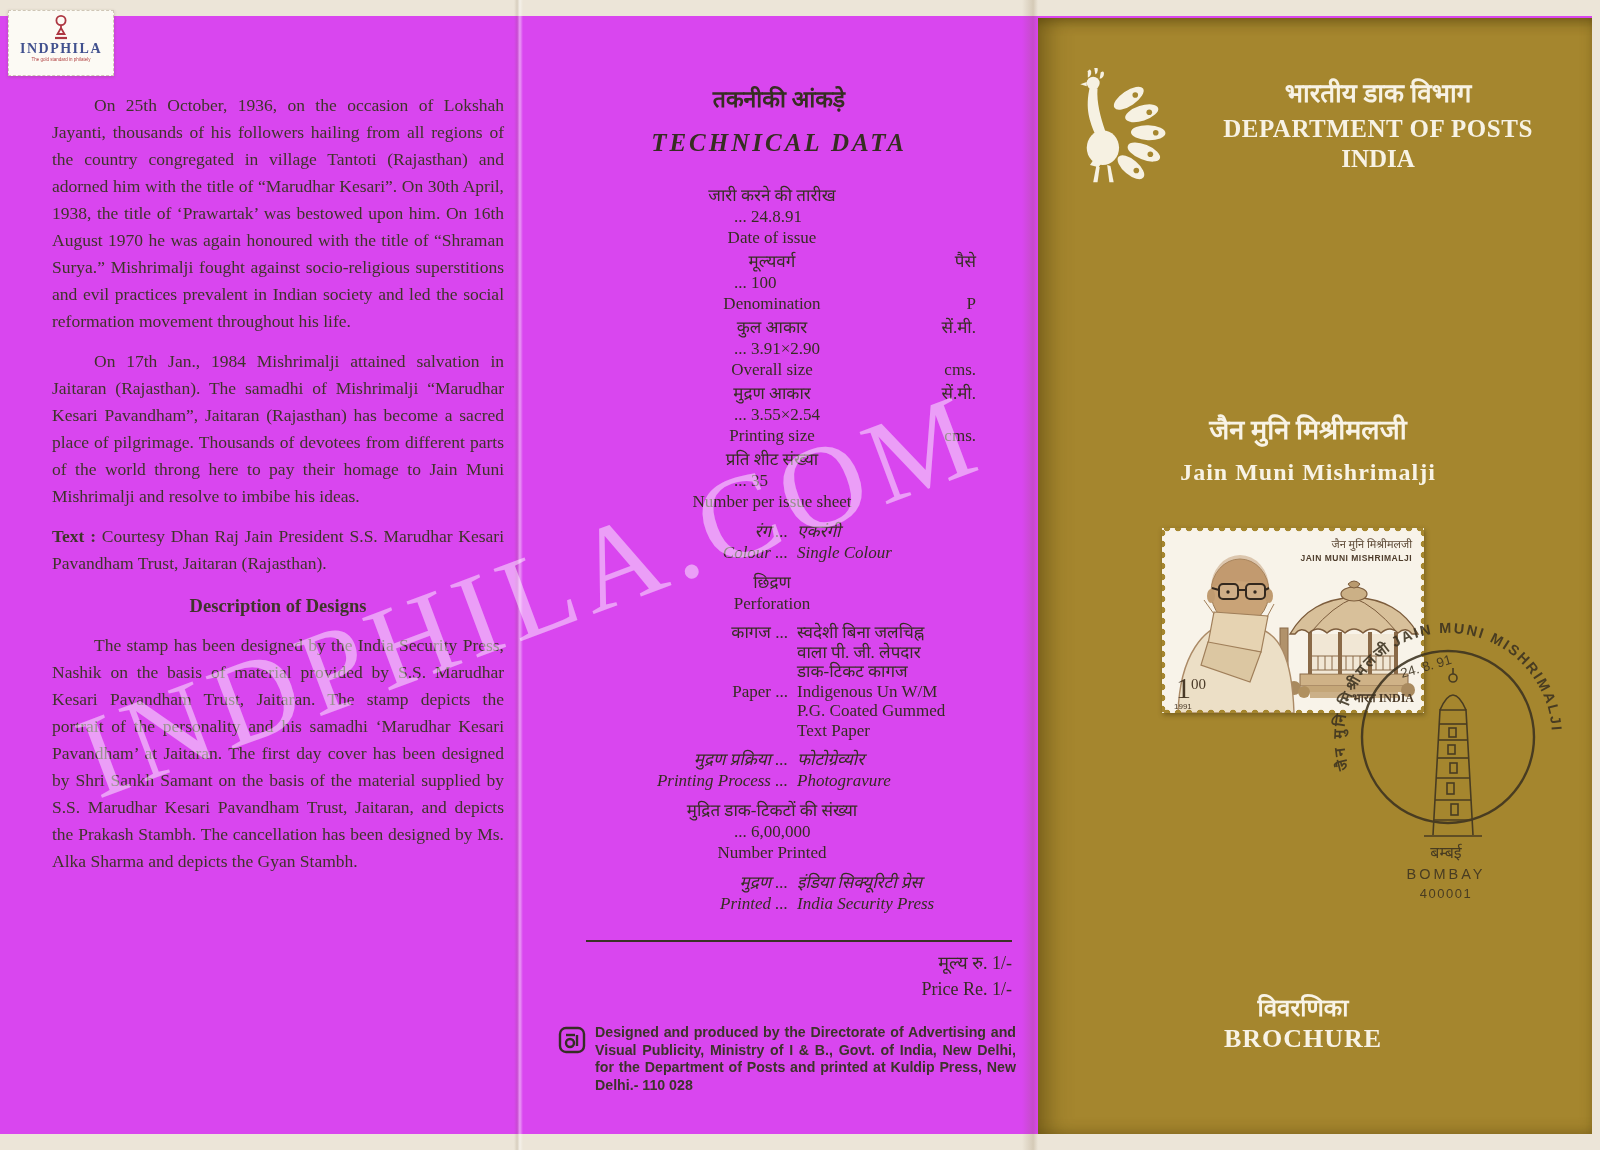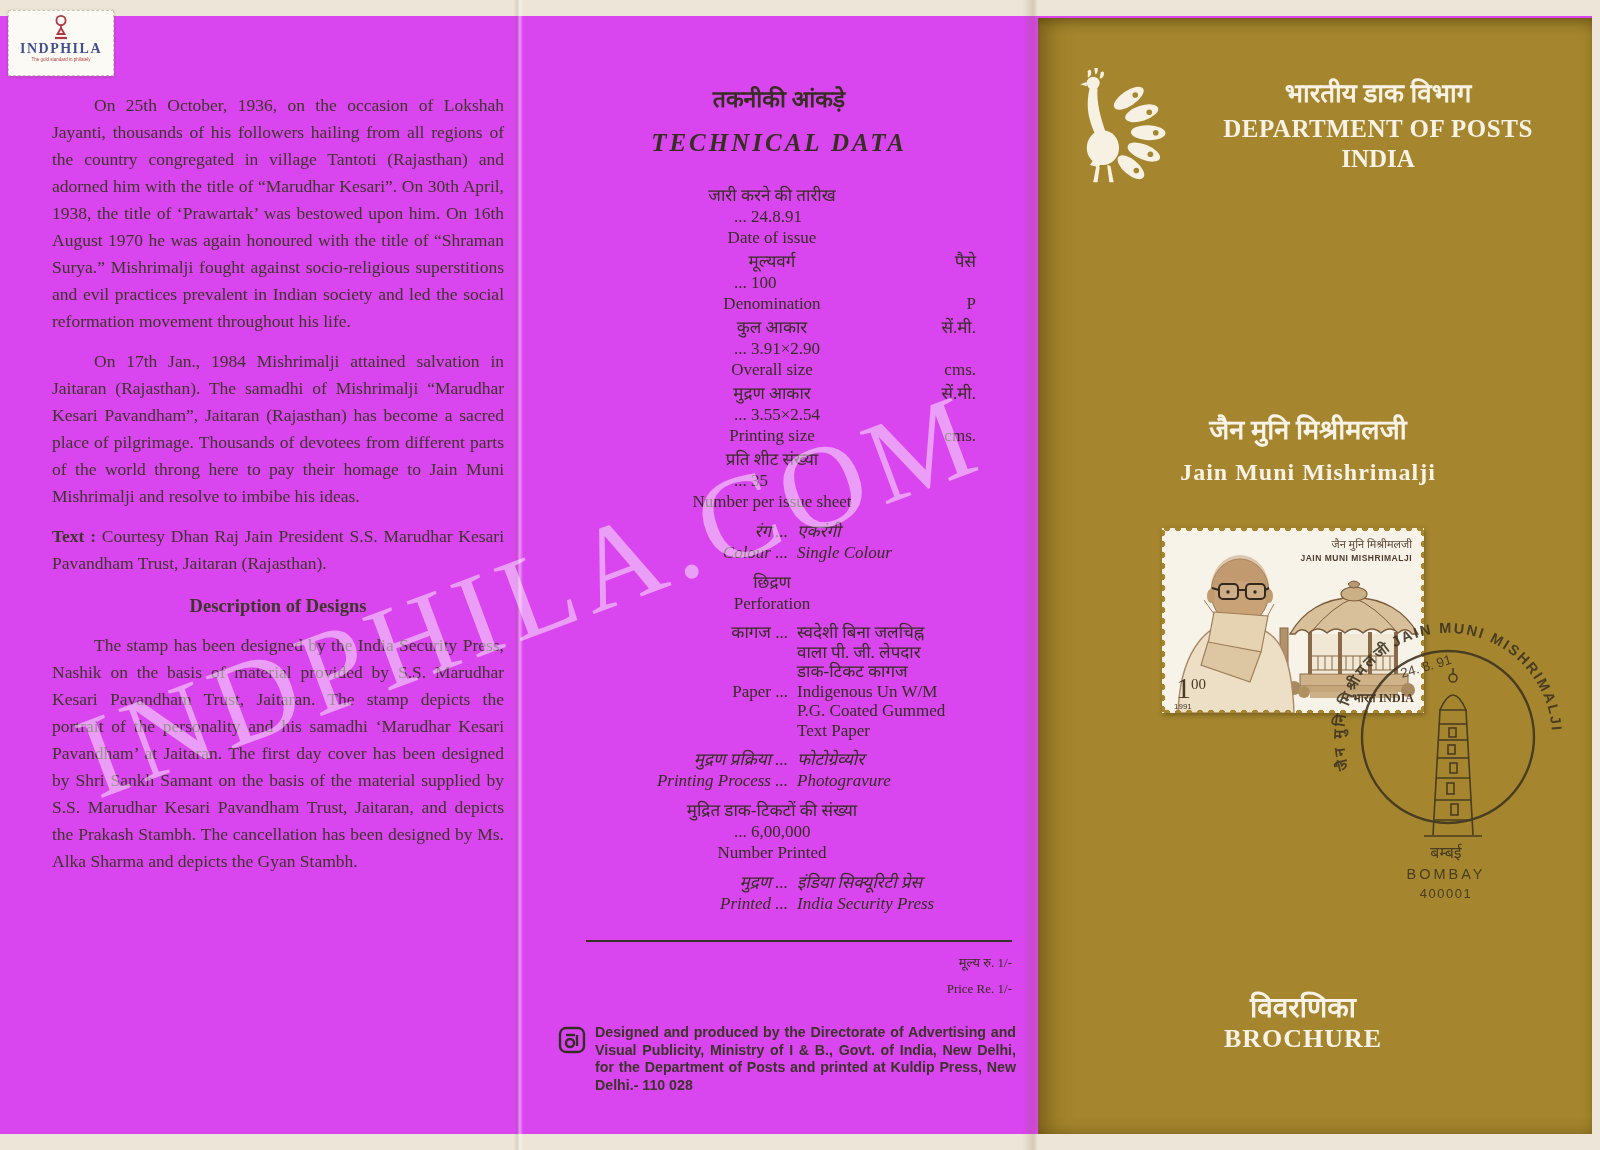--- a/index.html
+++ b/index.html
@@ -41,21 +41,21 @@
   .trow .s-val{text-align:left;padding-left:152px;}
   .trow .unit{position:absolute;right:-14px;}
   .trow .u-hi{top:0;}
   .trow .u-en{top:42px;}
   .trow.inline{margin:9px 0;font-style:italic;}
   .trow.hang{margin:9px 0;line-height:19.5px;}
   .irow{display:flex;}
   .ilab{width:248px;text-align:right;flex:none;white-space:pre;}
   .ival{padding-left:9px;white-space:pre-line;text-align:left;}
   .tech-rule{margin:26px 0 0 46px;width:426px;border-top:2.5px solid #3a3226;}
-  .price-hi,.price-en{width:472px;text-align:right;font-size:13px;line-height:26px;}
+  .price-hi,.price-en{width:472px;text-align:right;font-size:18px;line-height:26px;}
   .price-hi{margin-top:8px;}
   .price-en{font-weight:normal;}
   .credit{display:flex;margin-top:22px;margin-left:18px;width:458px;}
   .credit .davp{flex:none;margin-right:9px;margin-top:2px;}
   .credit .credit-text{font-family:"Liberation Sans",sans-serif;font-size:14.2px;line-height:17.6px;
                        font-weight:bold;color:#3c342a;text-align:justify;}
 
   
   .panel-right{position:absolute;left:1038px;top:18px;width:554px;height:1116px;z-index:2;
                background:var(--olive,#a5862e);
@@ -64,21 +64,21 @@
                           inset -6px -8px 14px -8px rgba(70,55,8,.35);}
   .panel-right .hdr{position:absolute;left:150px;top:60px;width:380px;text-align:center;color:#f7f2e4;}
   .hdr .dept-hi{font-size:26px;font-weight:bold;line-height:32px;}
   .hdr .dept-en{font-size:25px;font-weight:bold;line-height:30px;margin-top:4px;letter-spacing:.5px;}
   .hdr .dept-country{font-size:25px;font-weight:bold;line-height:30px;}
   .peacock{position:absolute;left:26px;top:50px;}
   .rp-title{position:absolute;left:70px;top:395px;width:400px;text-align:center;color:#f8f3e6;}
   .rp-title .t-hi{font-size:27px;font-weight:bold;line-height:34px;}
   .rp-title .t-en{font-size:24px;font-weight:bold;line-height:30px;margin-top:10px;letter-spacing:1px;}
   .rp-footer{position:absolute;left:65px;top:975px;width:400px;text-align:center;color:#f8f3e6;}
-  .rp-footer .f-hi{font-size:28px;font-weight:bold;line-height:30px;font-family:Liberation Serif, serif;}
+  .rp-footer .f-hi{font-size:24px;font-weight:bold;line-height:30px;font-family:Liberation Serif, serif;}
   .rp-footer .f-en{font-size:26px;font-weight:bold;letter-spacing:1px;line-height:32px;}
 
   
   .stamp{position:absolute;left:124px;top:510px;width:262px;height:185px;background:#f8f3e9;
          box-shadow:1px 2px 5px rgba(60,45,10,.45);z-index:4;}
   .perf{position:absolute;background-repeat:repeat;}
   .perf.pt{left:0;top:0;right:0;height:7px;background-image:radial-gradient(circle at 5px 0px,var(--olive,#a5862e) 3.1px,transparent 3.6px);background-size:11px 7px;}
   .perf.pb{left:0;bottom:0;right:0;height:7px;background-image:radial-gradient(circle at 5px 7px,var(--olive,#a5862e) 3.1px,transparent 3.6px);background-size:11px 7px;}
   .perf.pl{left:0;top:0;bottom:0;width:7px;background-image:radial-gradient(circle at 0px 5px,var(--olive,#a5862e) 3.1px,transparent 3.6px);background-size:7px 11px;}
   .perf.pr{right:0;top:0;bottom:0;width:7px;background-image:radial-gradient(circle at 7px 5px,var(--olive,#a5862e) 3.1px,transparent 3.6px);background-size:7px 11px;}

